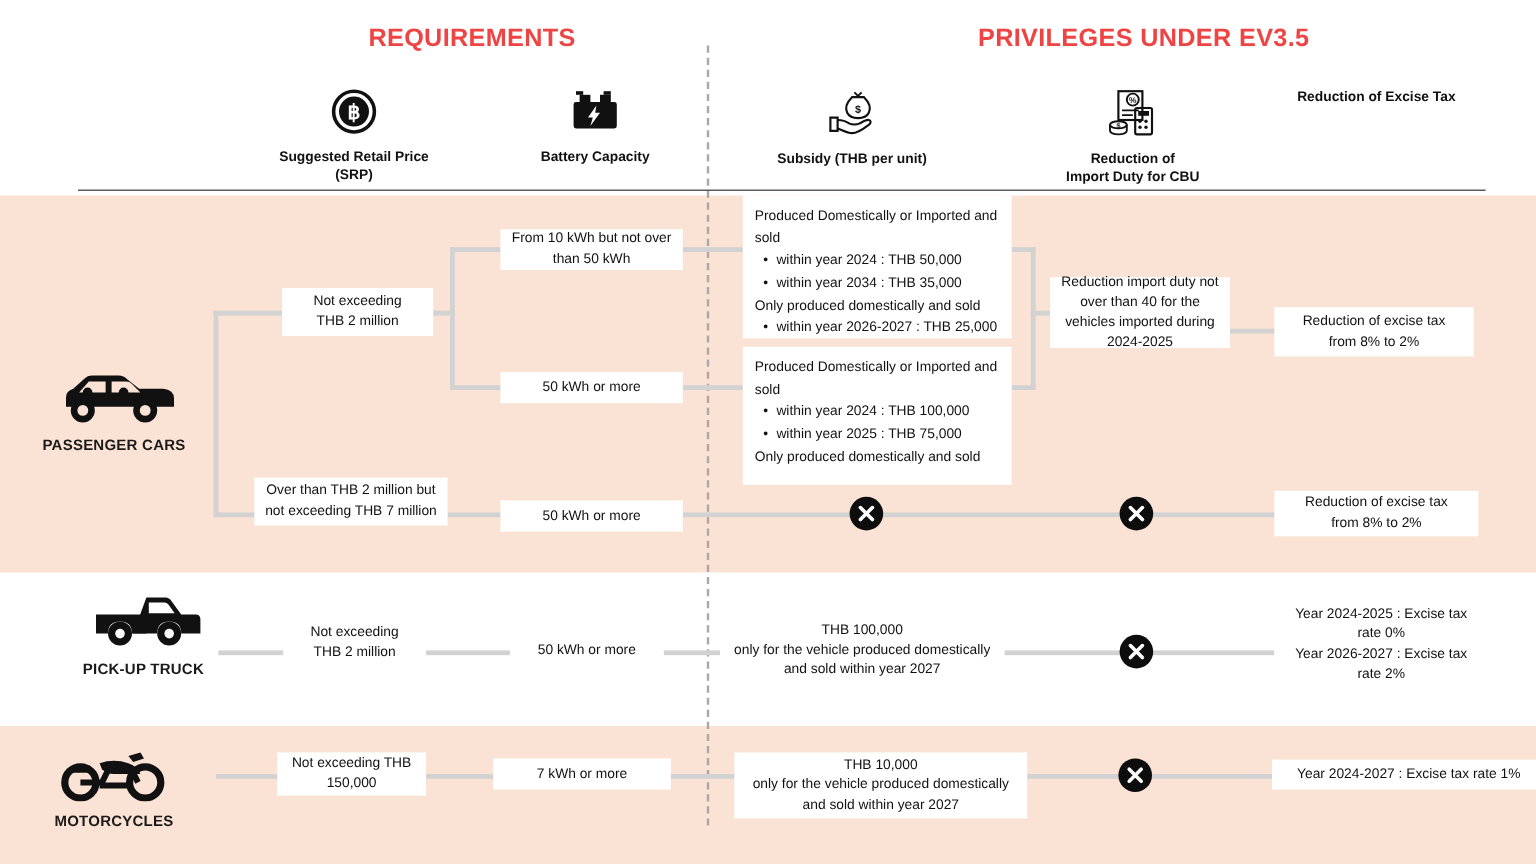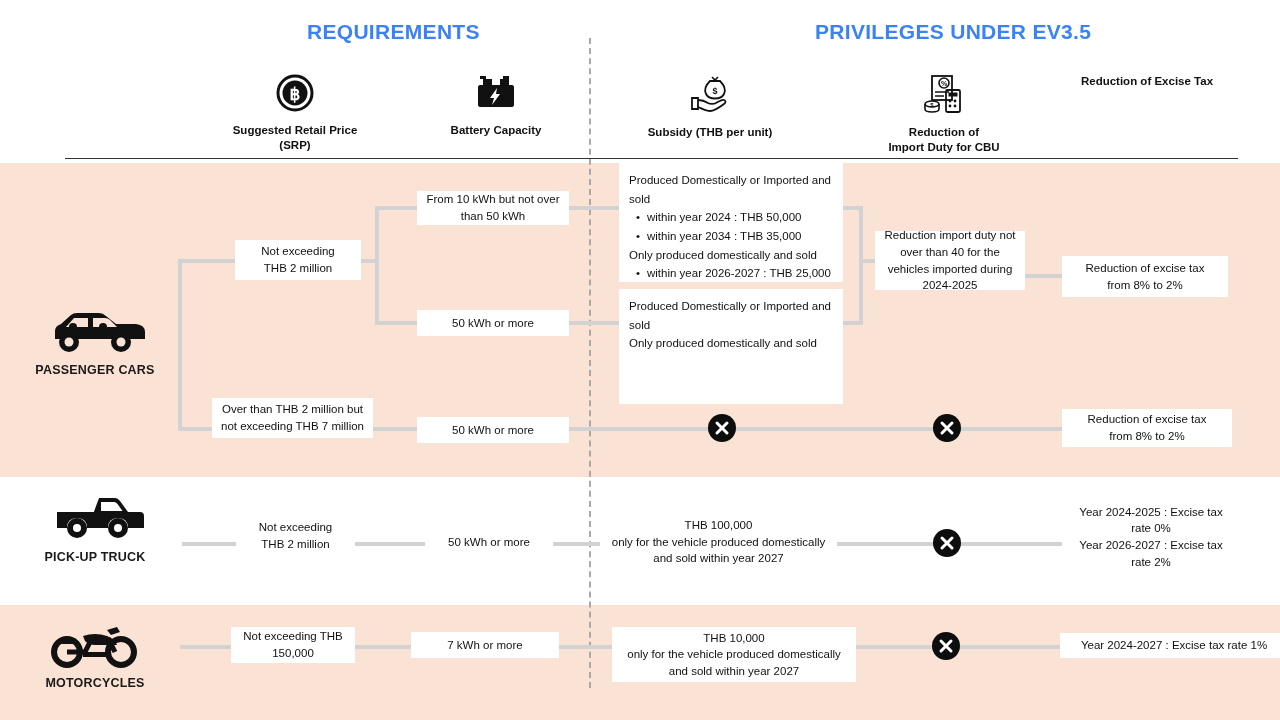--- a/index.html
+++ b/index.html
@@ -6,21 +6,21 @@
   body{
     width:1280px;height:720px;position:relative;overflow:hidden;
     background:#ffffff;
     font-family:"Liberation Sans", sans-serif;
     color:#1a1a1a;
   }
   .band{position:absolute;left:0;width:1280px;background:#fae2d4;}
   #band-cars{top:163px;height:314px;}
   #band-moto{top:605px;height:115px;}
 
-  .hdr{position:absolute;top:20px;font-size:21px;font-weight:bold;color:#3b82f6;
+  .hdr{position:absolute;top:20px;font-size:21px;font-weight:bold;color:#ef4444;
        letter-spacing:.3px;white-space:nowrap;}
   #hdr-req{left:307px;}
   #hdr-priv{left:815px;}
 
   .divider{position:absolute;left:589px;top:38px;width:0;height:650px;
            border-left:2px dashed #a9a9a9;}
 
   .hrule{position:absolute;left:65px;top:158px;width:1173px;height:1px;background:#333;}
 
   .colhdr{position:absolute;text-align:center;font-size:11.5px;font-weight:bold;
@@ -29,21 +29,21 @@
   #col-srp{left:215px;top:74px;width:160px;}
   #col-batt{left:416px;top:74px;width:160px;}
   #col-sub{left:630px;top:74px;width:160px;}
   #col-duty{left:864px;top:74px;width:160px;}
   #col-excise{left:1067px;top:74px;width:160px;}
   #col-srp .lbl,#col-sub .lbl{font-weight:bold;}
 
   .vehicle{position:absolute;text-align:center;width:150px;}
   .vehicle .vlbl{font-size:12.5px;font-weight:bold;letter-spacing:.2px;margin-top:4px;}
   #veh-cars{left:20px;top:305px;}
-  #veh-truck{left:20px;top:492px;}
+  #veh-truck{left:20px;top:492px;text-align:right;}
   #veh-moto{left:20px;top:620px;}
 
   .box{position:absolute;background:#fff;box-sizing:border-box;
        display:flex;align-items:center;justify-content:center;
        text-align:center;font-size:11.5px;line-height:1.45;color:#111;padding:5px 7px;}
   .boxl{position:absolute;background:#fff;box-sizing:border-box;
         font-size:11.5px;line-height:1.62;color:#111;padding:8px 10px;text-align:left;}
   .boxl .hd{display:block;}
   .boxl ul{margin:0;padding:0 0 0 18px;list-style:none;}
   .boxl li{position:relative;}
@@ -247,20 +247,24 @@
     <li>within year 2034 : THB 35,000</li>
   </ul>
   <span class="hd">Only produced domestically and sold</span>
   <ul>
     <li>within year 2026-2027 : THB 25,000</li>
   </ul>
 </div>
 
 <div class="boxl" id="b-sub2">
   <span class="hd">Produced Domestically or Imported and sold</span>
+  <ul>
+    <li>within year 2024 : THB 100,000</li>
+    <li>within year 2025 : THB 75,000</li>
+  </ul>
   <span class="hd">Only produced domestically and sold</span>
 </div>
 
 <div class="box" id="b-duty1">Reduction import duty not<br>over than 40 for the<br>vehicles imported during<br>2024-2025</div>
 <div class="box" id="b-exc1">Reduction of excise tax<br>from 8% to 2%</div>
 <div class="box" id="b-srp2">Over than THB 2 million but<br>not exceeding THB 7 million</div>
 <div class="box" id="b-batt3">50 kWh or more</div>
 <div class="box" id="b-exc2">Reduction of excise tax<br>from 8% to 2%</div>
 
 <div class="xmark" style="left:708px;top:414px;">

